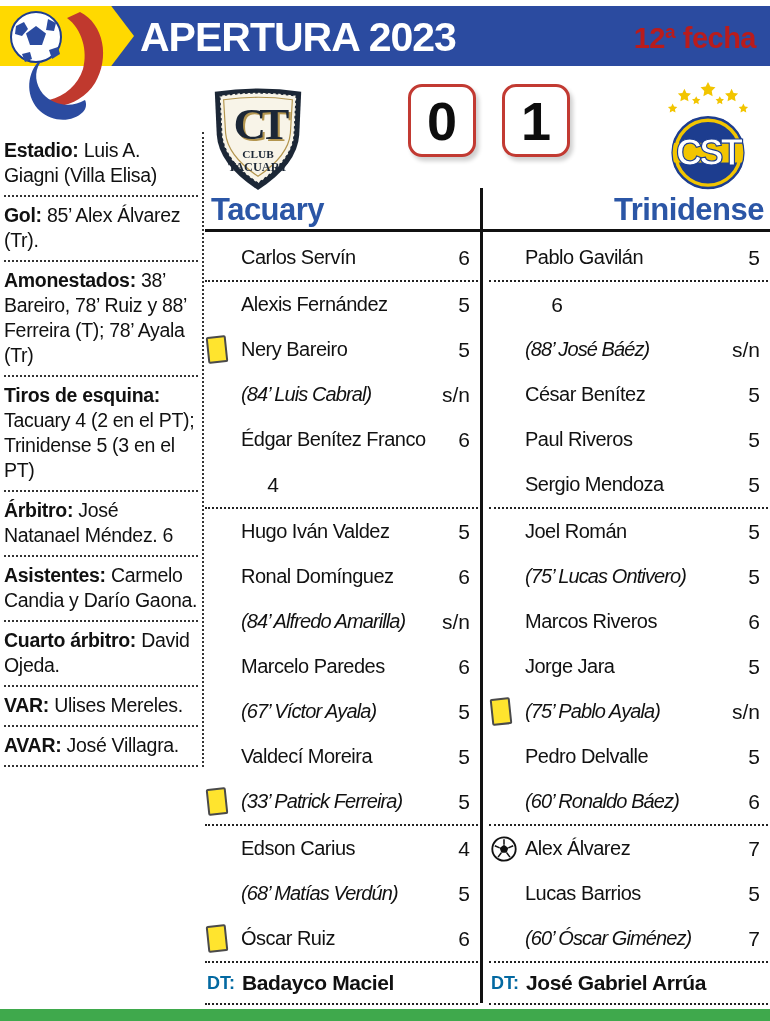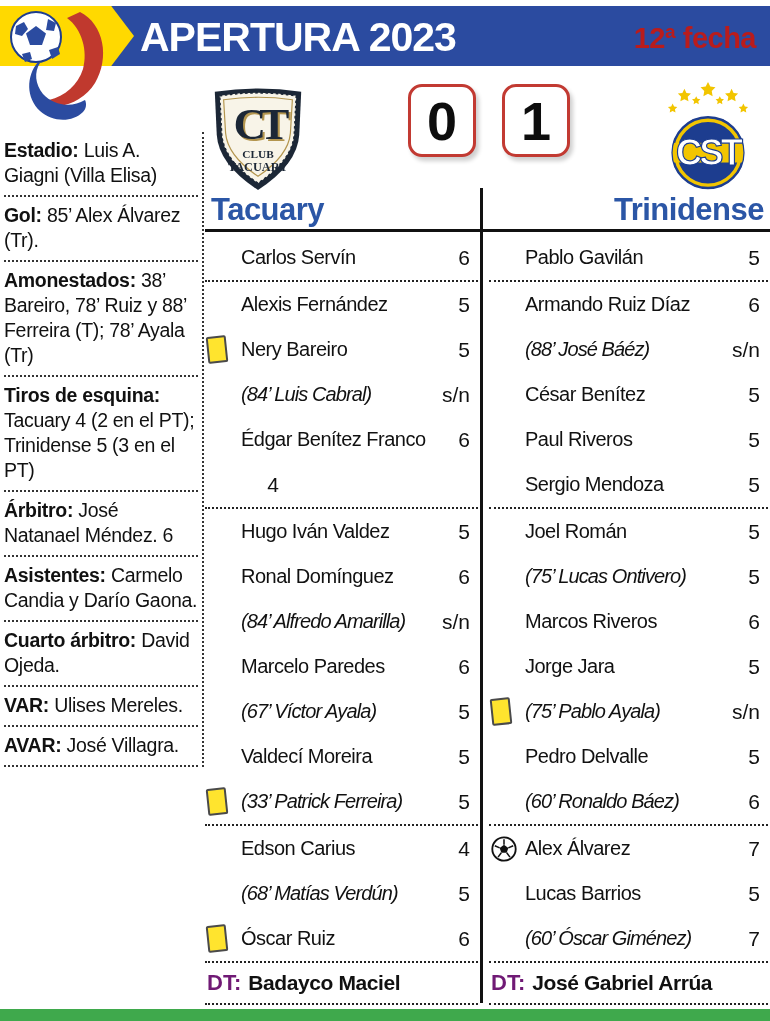--- a/index.html
+++ b/index.html
@@ -49,21 +49,21 @@
   .icon-slot{width:36px;flex:none;display:flex;align-items:center;padding-left:2px;box-sizing:border-box;}
   .pname{flex:1;font-size:20px;letter-spacing:-0.5px;white-space:nowrap;}
   .pname.sub{font-style:italic;letter-spacing:-0.9px;}
   .prating{width:38px;text-align:right;font-size:21px;flex:none;}
   .psep{border-top:2px dotted #222;height:0;}
   .ycard{width:16px;height:23px;background:#ffe42e;border:2px solid #4a4a4a;border-radius:2px;
     transform:rotate(-6deg);display:inline-block;}
   .ball{width:26px;height:26px;}
   .dt-row{height:40px;display:flex;align-items:center;border-top:2px dotted #222;
     border-bottom:2px dotted #222;padding-left:2px;}
-  .dt-label{color:#701a75;font-weight:800;font-size:22px;margin-right:7px;}
+  .dt-label{color:#0369a1;font-weight:800;font-size:18px;margin-right:7px;}
   .dt-name{font-weight:800;font-size:21px;letter-spacing:-0.4px;white-space:nowrap;}
 
   
   .green-bar{position:absolute;left:0;right:0;bottom:0;height:12px;background:#3fa94c;}
 
   .crest-home text,.crest-away text{text-anchor:middle;}
   .ct-mono{font-family:"Liberation Serif",serif;font-weight:bold;font-size:46px;letter-spacing:-7px;}
   .crest-small{font-family:"Liberation Serif",serif;font-weight:bold;fill:#1c2736;}
   .cst-mono{font-family:"Liberation Sans",sans-serif;font-weight:800;font-size:37px;fill:#fff;
     stroke:#1d3d8f;stroke-width:1.2px;letter-spacing:-3px;}
@@ -248,21 +248,20 @@
   <div class="col col-away">
     <div id="plist-away">
         <div class="prow">
           <span class="icon-slot"></span>
           <span class="pname">Pablo Gavilán</span>
           <span class="prating">5</span>
         </div>
         <div class="psep"></div>
         <div class="prow">
           <span class="icon-slot"></span>
-          <span class="pname">Armando Ruiz Díaz</span>
           <span class="prating">6</span>
         </div>
         <div class="prow">
           <span class="icon-slot"></span>
           <span class="pname sub">(88’ José Báéz)</span>
           <span class="prating">s/n</span>
         </div>
         <div class="prow">
           <span class="icon-slot"></span>
           <span class="pname">César Benítez</span>

